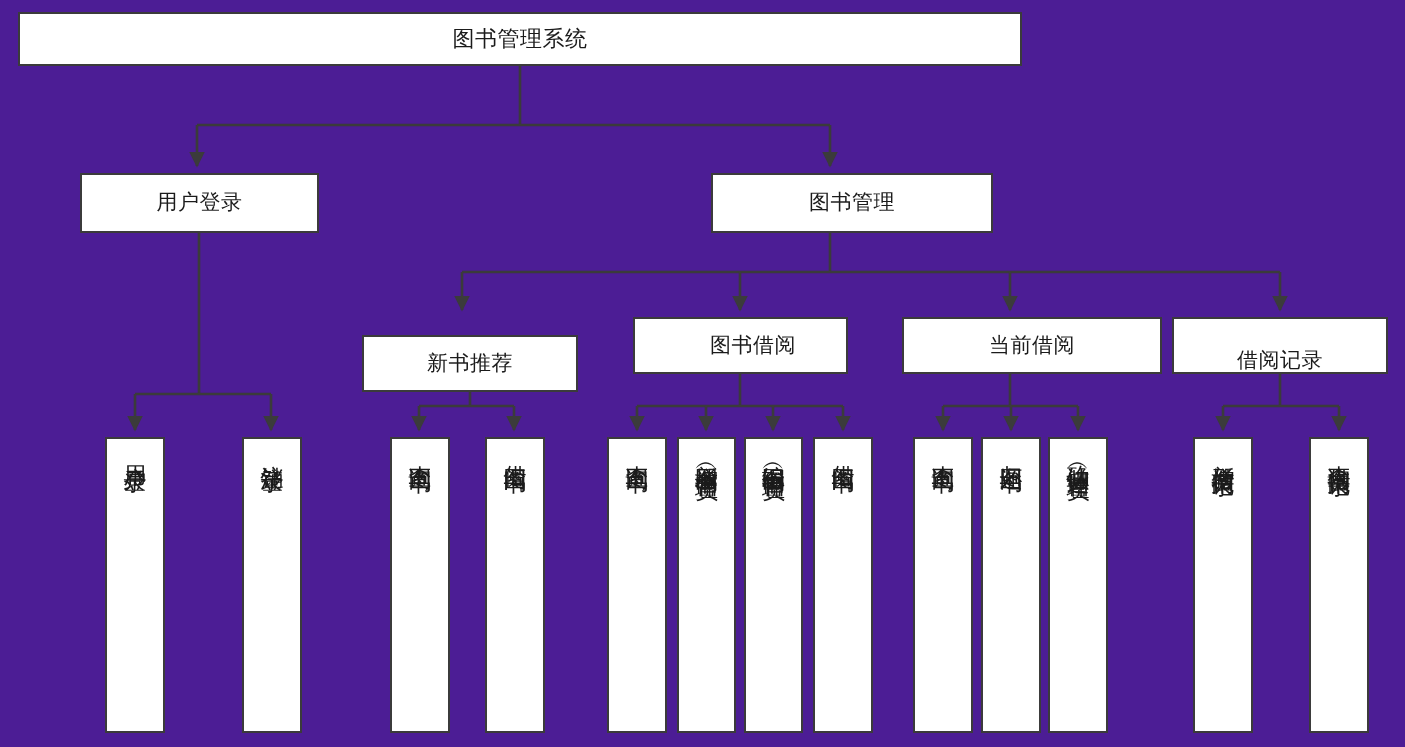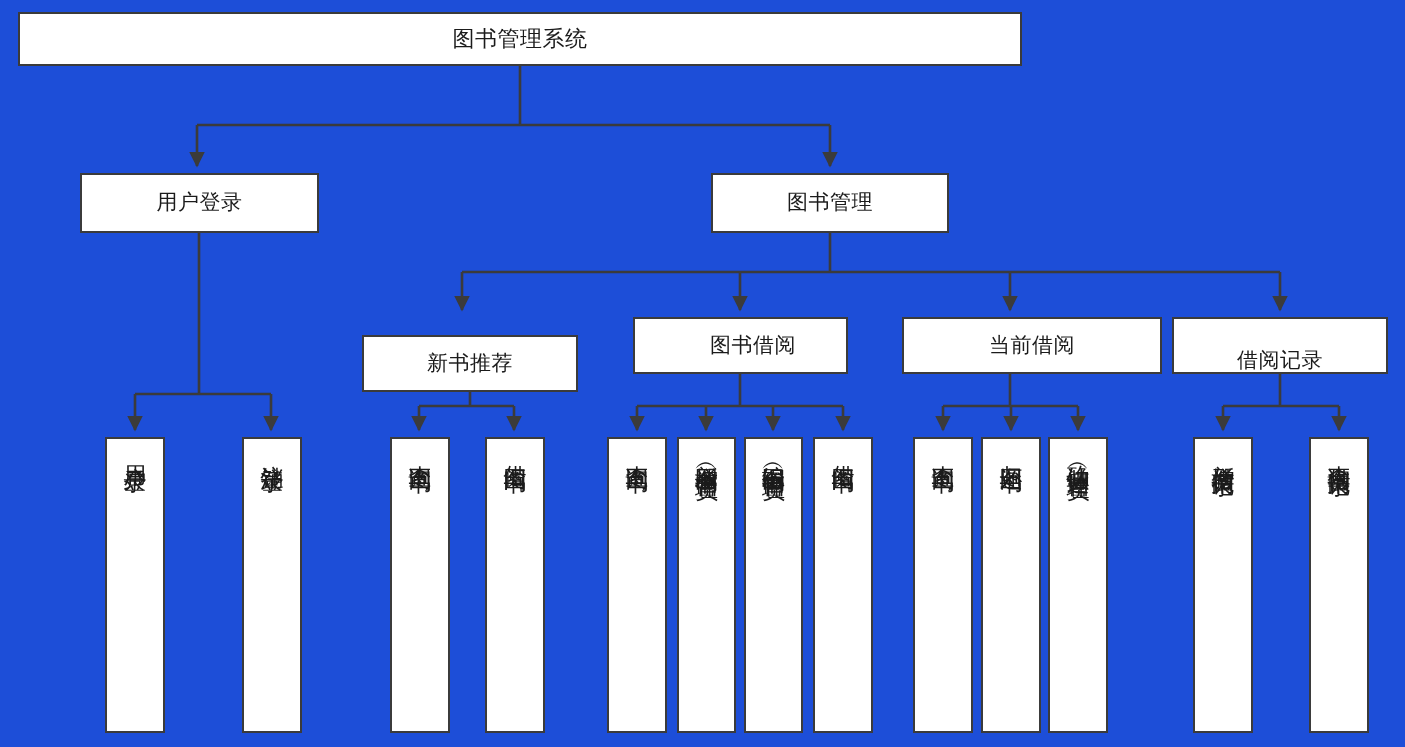--- a/index.html
+++ b/index.html
@@ -7,21 +7,21 @@
     padding: 0;
     background: #ffffff;
   }
   body {
     font-family: "DejaVu Sans", "Liberation Sans", sans-serif;
   }
   #canvas {
     position: relative;
     width: 1405px;
     height: 747px;
-    background: #1d4ed8;
+    background: #4c1d95;
     overflow: hidden;
   }
   svg.edges {
     position: absolute;
     left: 0;
     top: 0;
     width: 1405px;
     height: 747px;
     pointer-events: none;
   }
@@ -124,21 +124,21 @@
     </g>
   </svg>
 
   <div class="node horiz root" style="left:18px; top:12px; width:1004px; height:54px;">
     <span class="label">图书管理系统</span>
   </div>
 
   <div class="node horiz" style="left:80px; top:173px; width:239px; height:60px;">
     <span class="label">用户登录</span>
   </div>
-  <div class="node horiz" style="left:711px; top:173px; width:238px; height:60px;">
+  <div class="node horiz" style="left:711px; top:173px; width:282px; height:60px;">
     <span class="label">图书管理</span>
   </div>
 
   <div class="node horiz" style="left:362px; top:335px; width:216px; height:57px;">
     <span class="label">新书推荐</span>
   </div>
   <div class="node horiz" style="left:633px; top:317px; width:215px; height:57px;padding-left:25px;">
     <span class="label">图书借阅</span>
   </div>
   <div class="node horiz" style="left:902px; top:317px; width:260px; height:57px;">

